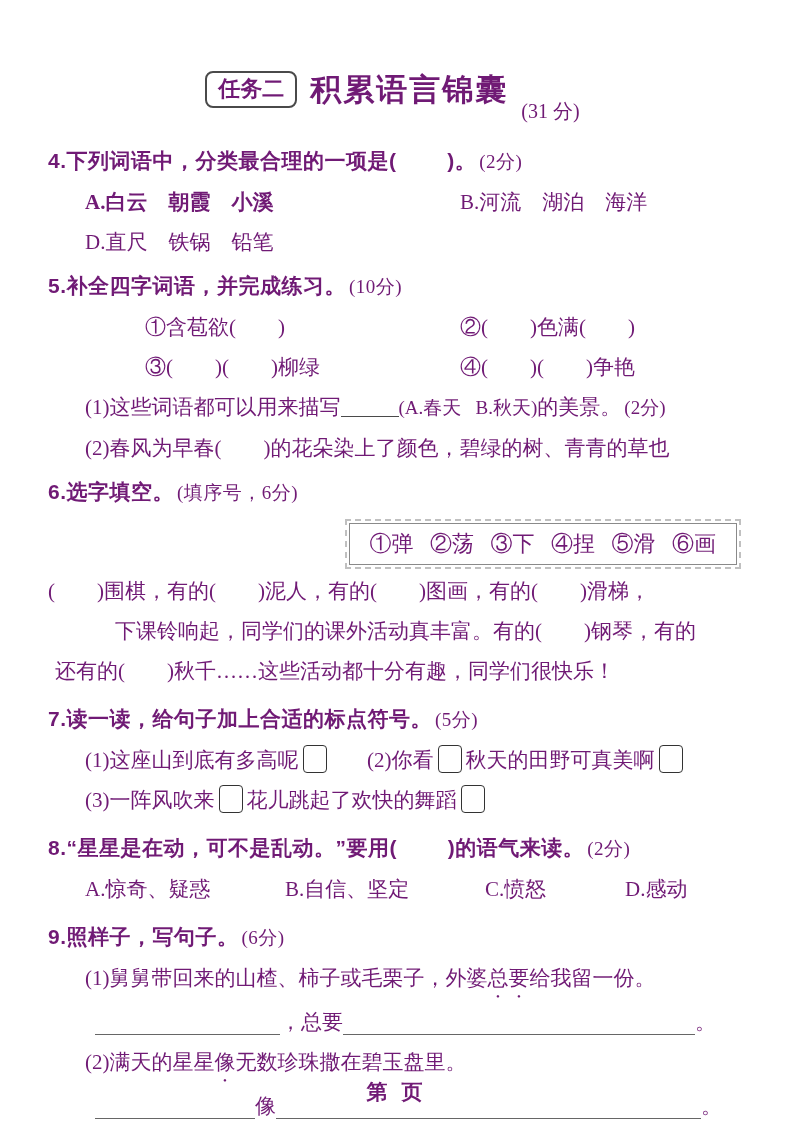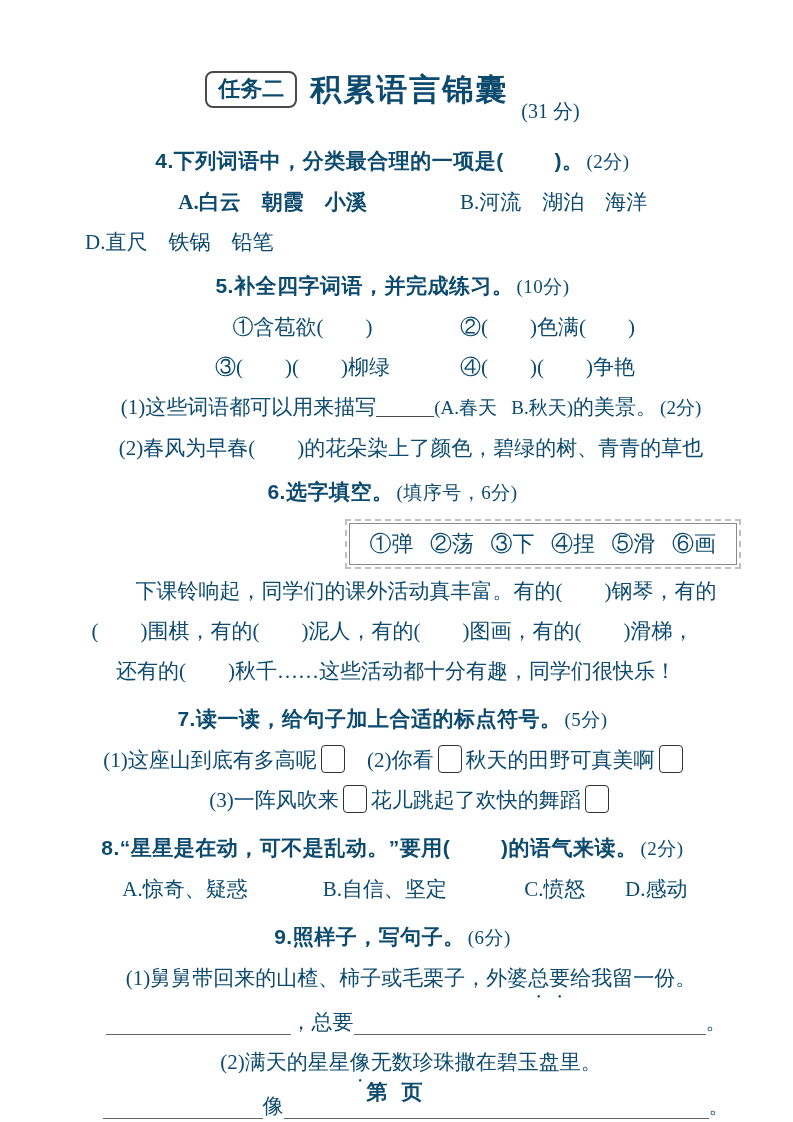--- a/index.html
+++ b/index.html
@@ -1,23 +1,23 @@
 <!DOCTYPE html>
 <html><head>
 <meta charset="utf-8">
 <style>
   html,body{margin:0;padding:0;background:#e8e8e8;}
   .page{
     width:793px;height:1122px;background:#ffffff;position:relative;
-    font-family:"Liberation Serif", serif;color:#0c4a6e;overflow:hidden;
+    font-family:"Liberation Serif", serif;color:#701a75;overflow:hidden;
     margin:0 auto;box-sizing:border-box;
   }
   .content{padding:54px 56px 0 48px;}
   [data-bind]{white-space:pre-wrap;}
-  .line{line-height:40px;font-size:21px;text-align:center;}
+  .line{line-height:40px;font-size:21px;}
   .stem{font-family:"Liberation Sans", sans-serif;font-weight:700;letter-spacing:.5px;}
   .kai{font-family:"Liberation Serif", serif;font-weight:400;}
   .sc{font-family:"Liberation Serif", serif;font-weight:400;font-size:19px;margin-left:3px;}
   .small{font-size:19px;}
   .ml1{margin-left:37px;}
   .ml2{margin-left:97px;}
   .ml3{margin-left:67px;}
   .ml4{margin-left:47px;}
   .ind1{text-indent:67px;}
   .ind3{text-indent:7px;}
@@ -86,22 +86,22 @@
       <span class="q5c1" data-bind="q5.items.2">③(        )(        )柳绿</span>
       <span data-bind="q5.items.3">④(        )(        )争艳</span>
     </div>
     <div class="line kai ml1"><span data-bind="q5.sub1_pre">(1)这些词语都可以用来描写</span><span class="blank b58"></span><span class="small" data-bind="q5.sub1_choices">(A.春天   B.秋天)</span><span data-bind="q5.sub1_post">的美景。</span><span class="sc" data-bind="q5.sub1_score">(2分)</span></div>
     <div class="line kai ml1" data-bind="q5.sub2_line1">(2)春风为早春(        )的花朵染上了颜色，碧绿的树、青青的草也</div>
 
     <div class="line stem mt4"><span data-bind="q6.stem">6.选字填空。</span><span class="sc" data-bind="q6.score">(填序号，6分)</span></div>
     <div class="charbox-wrap">
       <div class="charbox kai" data-bind="q6.box">①弹   ②荡   ③下   ④捏   ⑤滑   ⑥画</div>
     </div>
+    <div class="line kai" data-bind="q6.para_line2">(        )围棋，有的(        )泥人，有的(        )图画，有的(        )滑梯，</div>
     <div class="line kai ind1" data-bind="q6.para_line1">下课铃响起，同学们的课外活动真丰富。有的(        )钢琴，有的</div>
-    <div class="line kai" data-bind="q6.para_line2">(        )围棋，有的(        )泥人，有的(        )图画，有的(        )滑梯，</div>
     <div class="line kai ind3" data-bind="q6.para_line3">还有的(        )秋千……这些活动都十分有趣，同学们很快乐！</div>
 
     <div class="line stem mt8"><span data-bind="q7.stem">7.读一读，给句子加上合适的标点符号。</span><span class="sc" data-bind="q7.score">(5分)</span></div>
     <div class="row ml1 line kai">
       <span class="q7c1"><span data-bind="q7.sub1">(1)这座山到底有多高呢</span><span class="pbox"></span></span>
       <span><span data-bind="q7.sub2_pre">(2)你看</span><span class="pbox"></span><span data-bind="q7.sub2_post">秋天的田野可真美啊</span><span class="pbox"></span></span>
     </div>
     <div class="line kai ml1"><span data-bind="q7.sub3_pre">(3)一阵风吹来</span><span class="pbox"></span><span data-bind="q7.sub3_post">花儿跳起了欢快的舞蹈</span><span class="pbox"></span></div>
 
     <div class="line stem mt8"><span data-bind="q8.stem">8.“星星是在动，可不是乱动。”要用(        )的语气来读。</span><span class="sc" data-bind="q8.score">(2分)</span></div>

